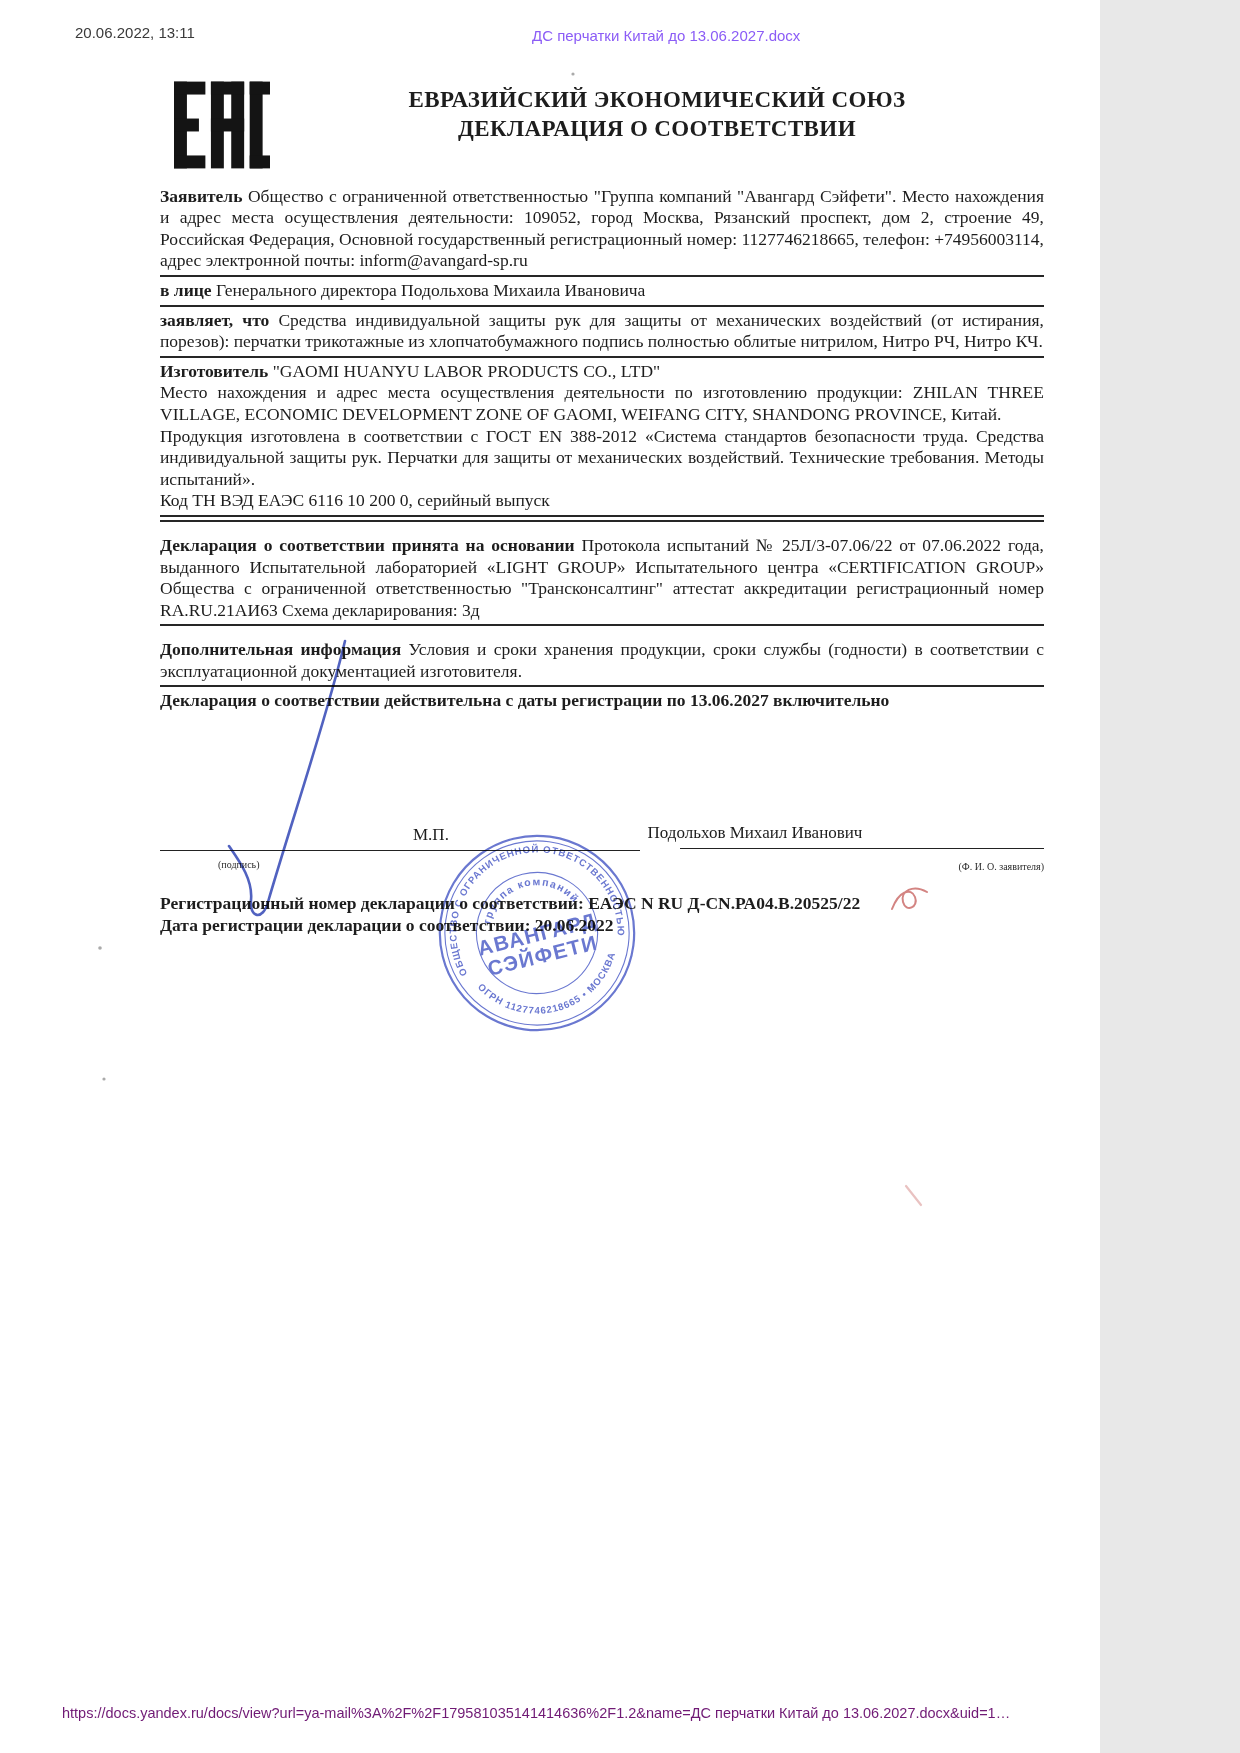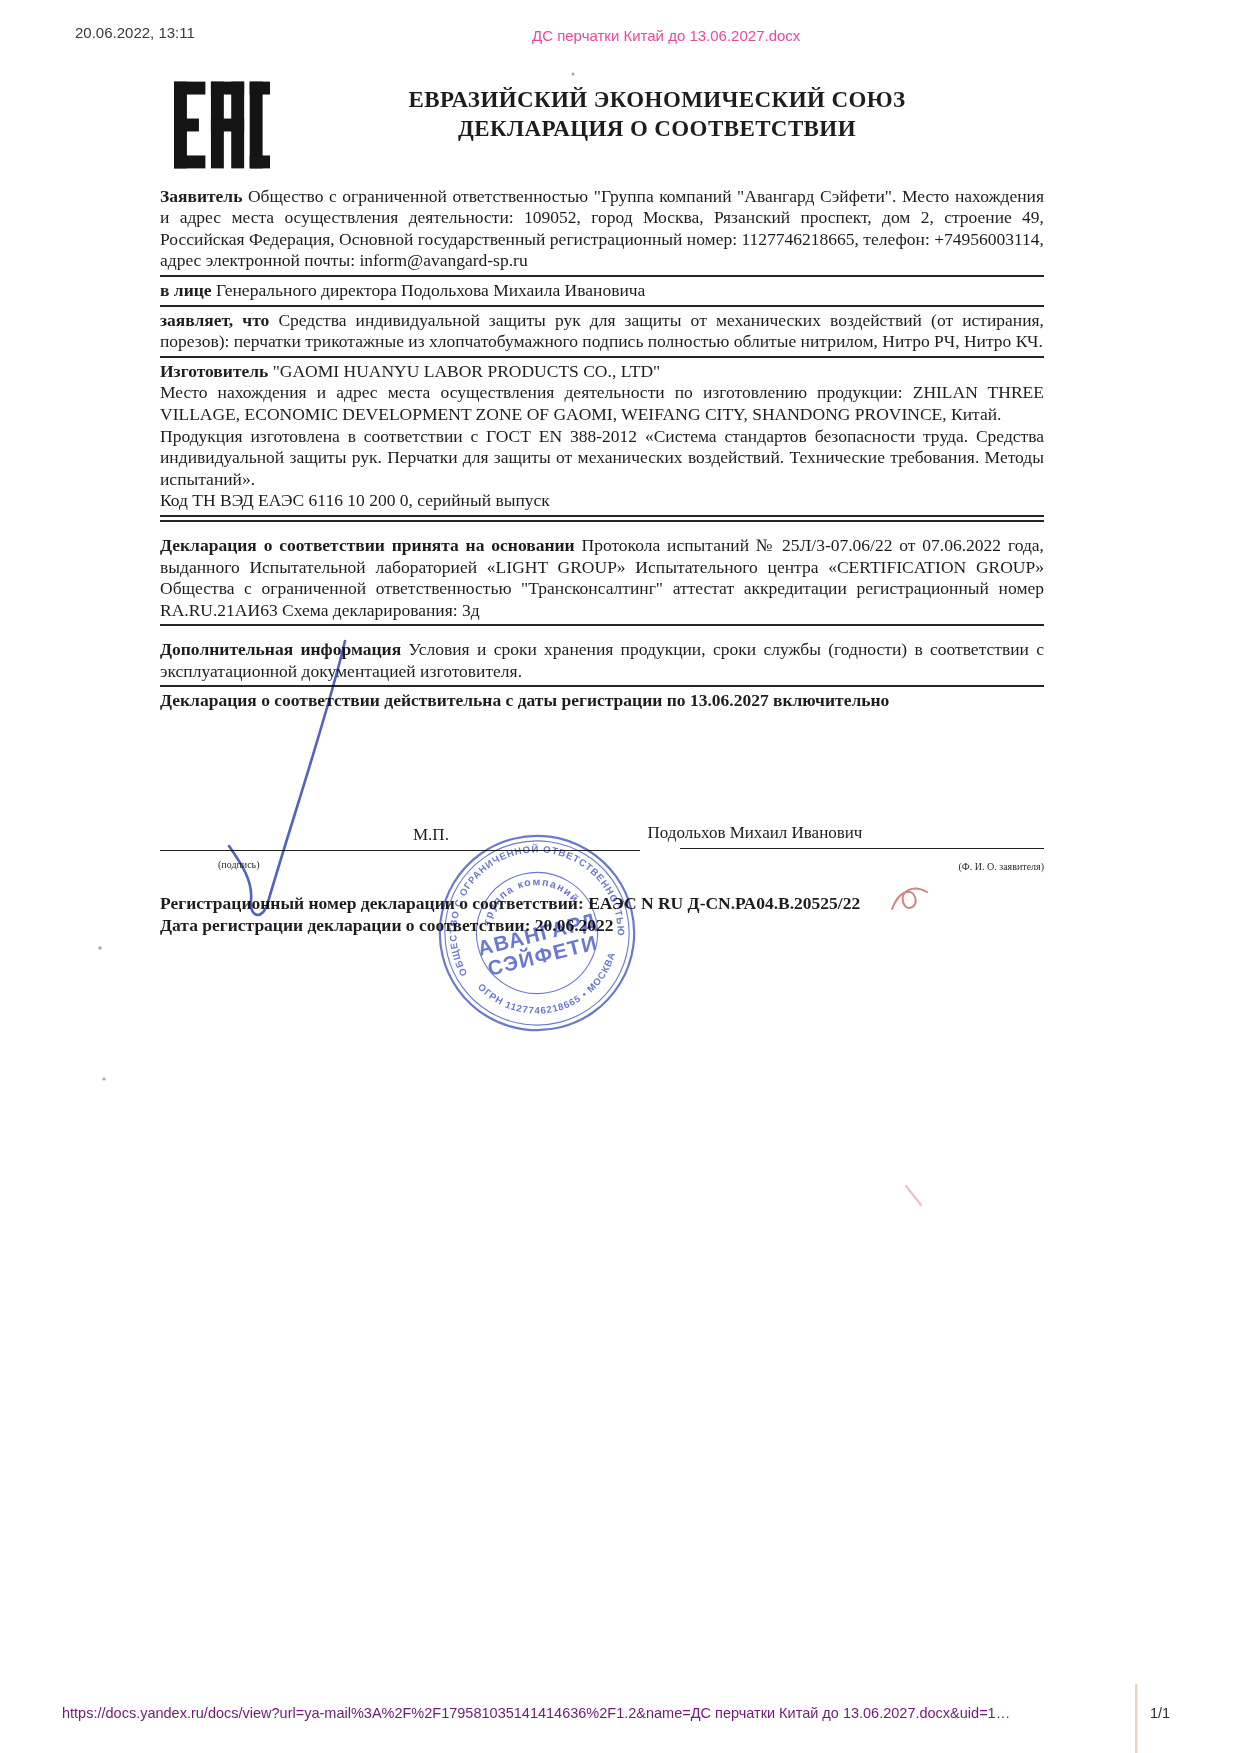--- a/index.html
+++ b/index.html
@@ -1,21 +1,21 @@
 <!DOCTYPE html>
 <html><head>
 <meta charset="utf-8">
 <style>
   html,body{margin:0;padding:0;background:#e8e8e8;}
-  .page{position:relative;width:1240px;height:1753px;background:#ffffff;overflow:hidden;
+  .page{position:relative;width:1100px;height:1753px;background:#ffffff;overflow:hidden;
         font-family:"Liberation Serif", serif;color:#1d1d1d;}
 
   
   .ph-date{position:absolute;left:75px;top:24px;font:15px "Liberation Sans",sans-serif;color:#3a3a3a;}
-  .ph-file{position:absolute;left:532px;top:27px;font:15px "Liberation Sans",sans-serif;color:#ec4899;}
+  .ph-file{position:absolute;left:532px;top:27px;font:15px "Liberation Sans",sans-serif;color:#8b5cf6;}
   .pf-url{position:absolute;left:62px;top:1705px;font:14.5px "Liberation Sans",sans-serif;color:#701a75;white-space:nowrap;}
   .pf-page{position:absolute;left:1150px;top:1705px;font:14.5px "Liberation Sans",sans-serif;color:#2e2e2e;}
 
   
   .doc{position:absolute;left:160px;top:73px;width:884px;font-size:17.5px;line-height:21.6px;}
   .head-row{display:flex;align-items:flex-start;margin-bottom:9px;}
   .eac{flex:0 0 auto;margin-left:14px;margin-top:6px;}
   .title{flex:1;text-align:center;padding-top:12px;}
   .t1,.t2{font-weight:bold;font-size:23px;line-height:29px;letter-spacing:.4px;}
 

